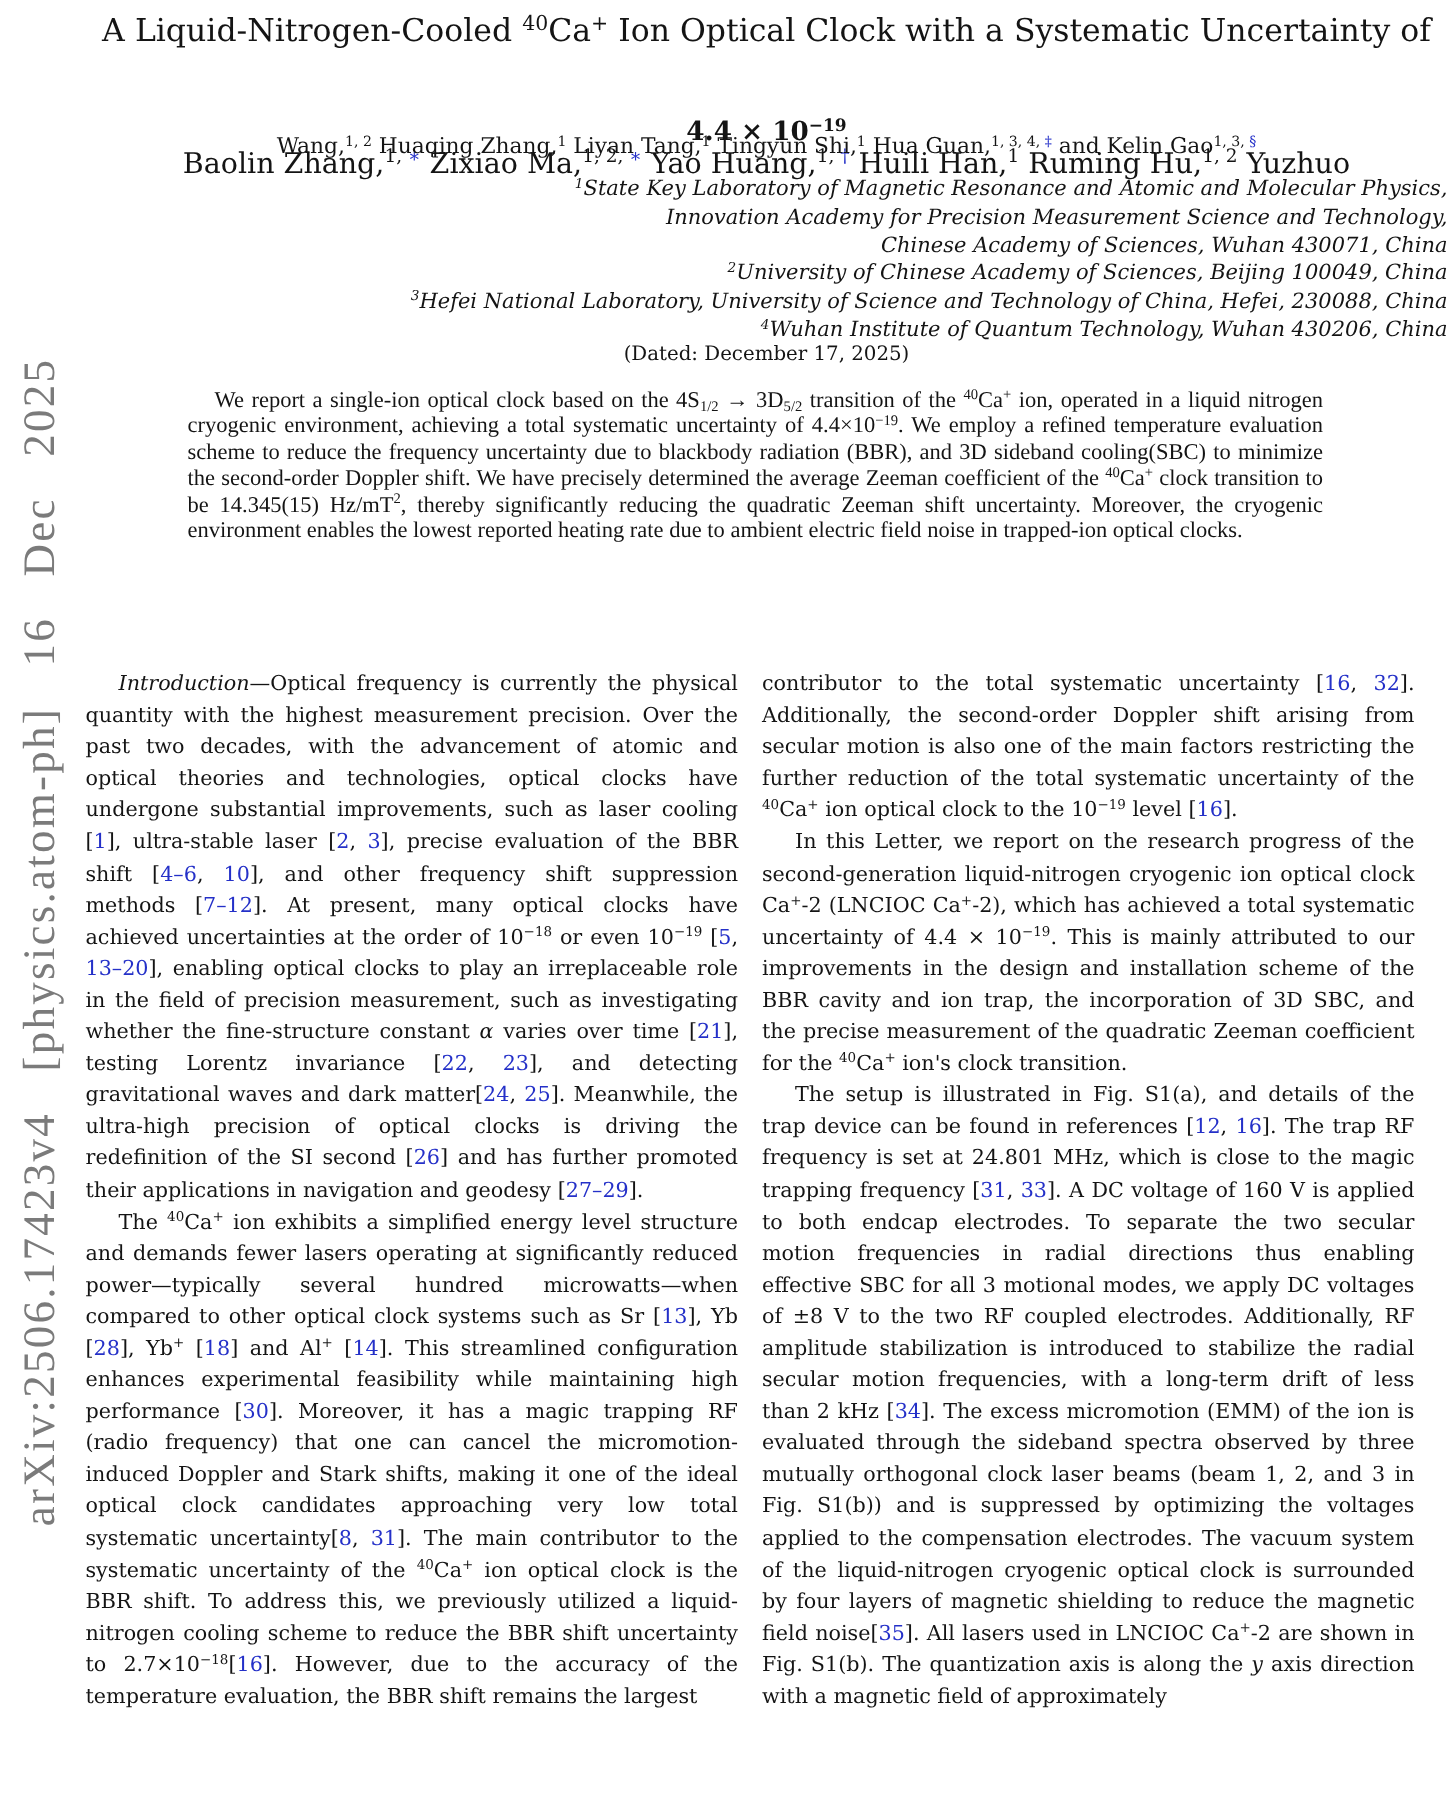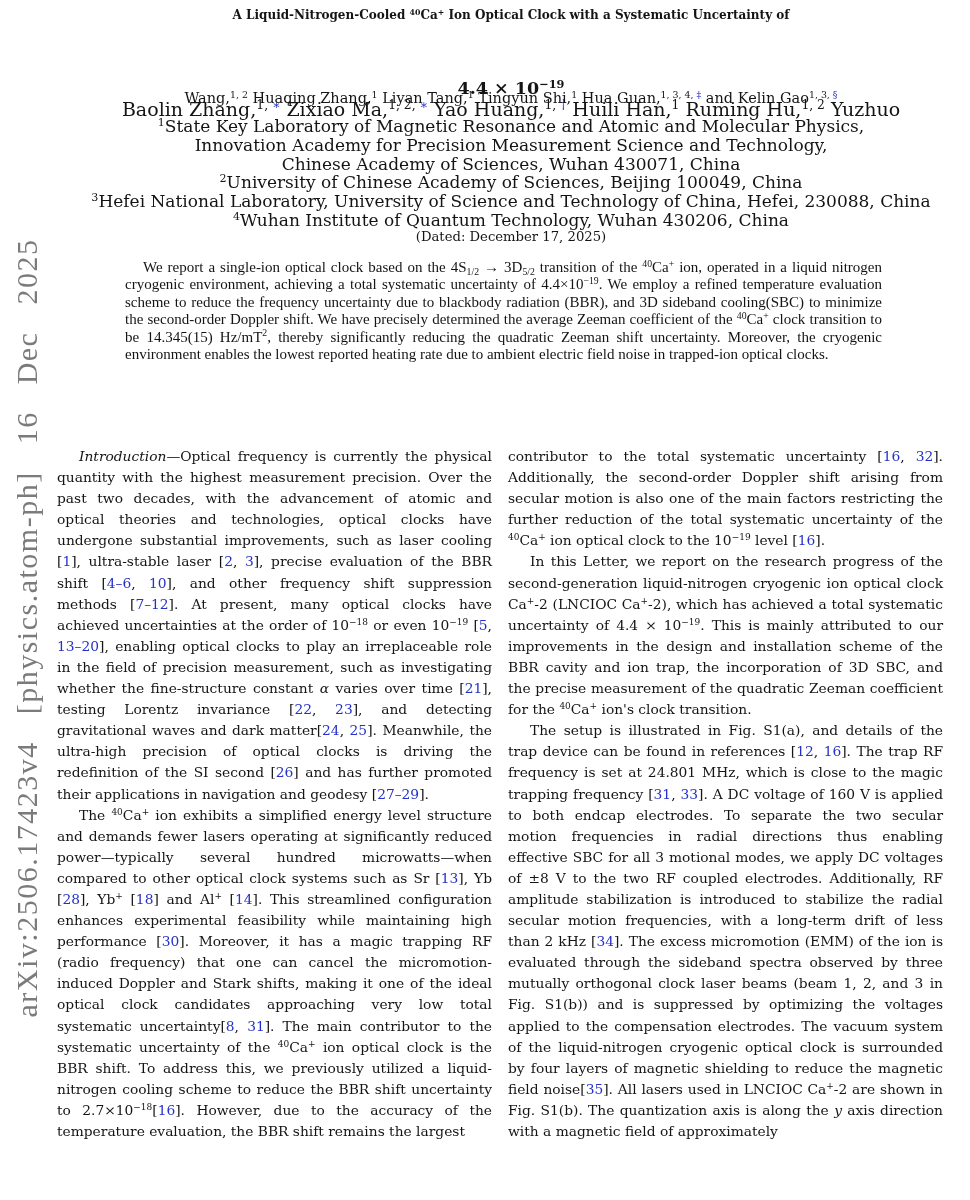--- a/index.html
+++ b/index.html
@@ -11,25 +11,25 @@
   }
   .watermark {
     position:absolute; top:608px; left:-419px; width:898px; height:40px;
     transform:rotate(-90deg);
     font-family:"Liberation Serif", serif;
     font-size:30px; color:#7b7b7b;
     letter-spacing:1.5px; word-spacing:18px;
     text-align:center; white-space:nowrap;
   }
   .head { position:absolute; left:57px; width:908px; text-align:center; }
-  .title-line1 { top:8px; font-size:12px; font-weight:bold; white-space:nowrap; }
+  .title-line1 { top:8px; font-size:21px; font-weight:normal; white-space:nowrap; }
   .title-line2 { top:34px; font-size:17.5px; font-weight:bold; }
   .authors-line1 { top:70px; font-size:19px;margin-top:28px; }
   .authors-line2 { top:90px; font-size:14.5px; }
-  .affils { top:117px; font-size:17px; line-height:18.8px; }
+  .affils { top:117px; font-style:italic; font-size:14px; line-height:18.8px;text-align:right; }
   .dated { top:229px; font-size:13.2px; }
   .abstract {
     position:absolute; top:259px; left:125px; width:757px;
     font-size:15px; line-height:17.4px; text-align:justify;
     text-indent:18px; hyphens:auto;font-family:Liberation Serif, serif;
   }
   .columns {
     position:absolute; top:446px; left:57px; width:908px;
     display:flex; gap:16px;
   }

